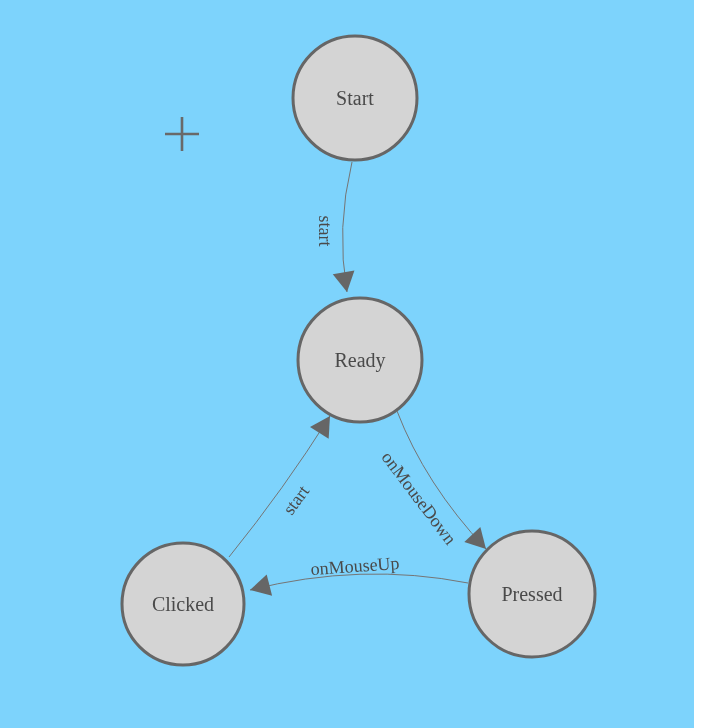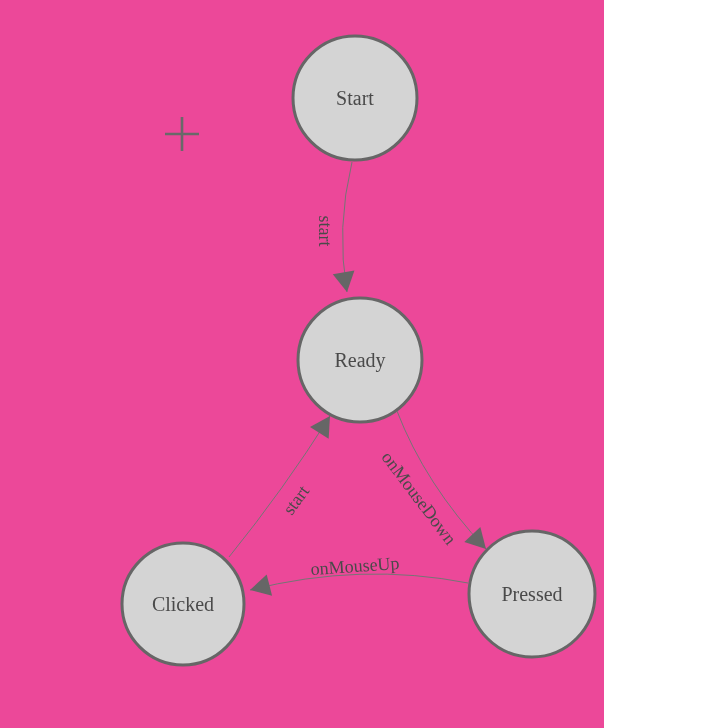--- a/index.html
+++ b/index.html
@@ -3,23 +3,23 @@
 <meta charset="utf-8">
 <style>
   html, body {
     margin: 0;
     padding: 0;
     background: #ffffff;
     font-family: "Liberation Serif", "DejaVu Serif", serif;
   }
   .stage {
     position: relative;
-    width: 604px;
+    width: 694px;
     height: 728px;
-    background: #ec4899;
+    background: #7dd3fc;
     overflow: hidden;
   }
   svg { display: block; }
   .node-circle { cursor: pointer; }
   .node-label {
     font-family: "Liberation Serif", "DejaVu Serif", serif;
     font-size: 20px;
   }
   .edge-label {
     font-family: "Liberation Serif", "DejaVu Serif", serif;

